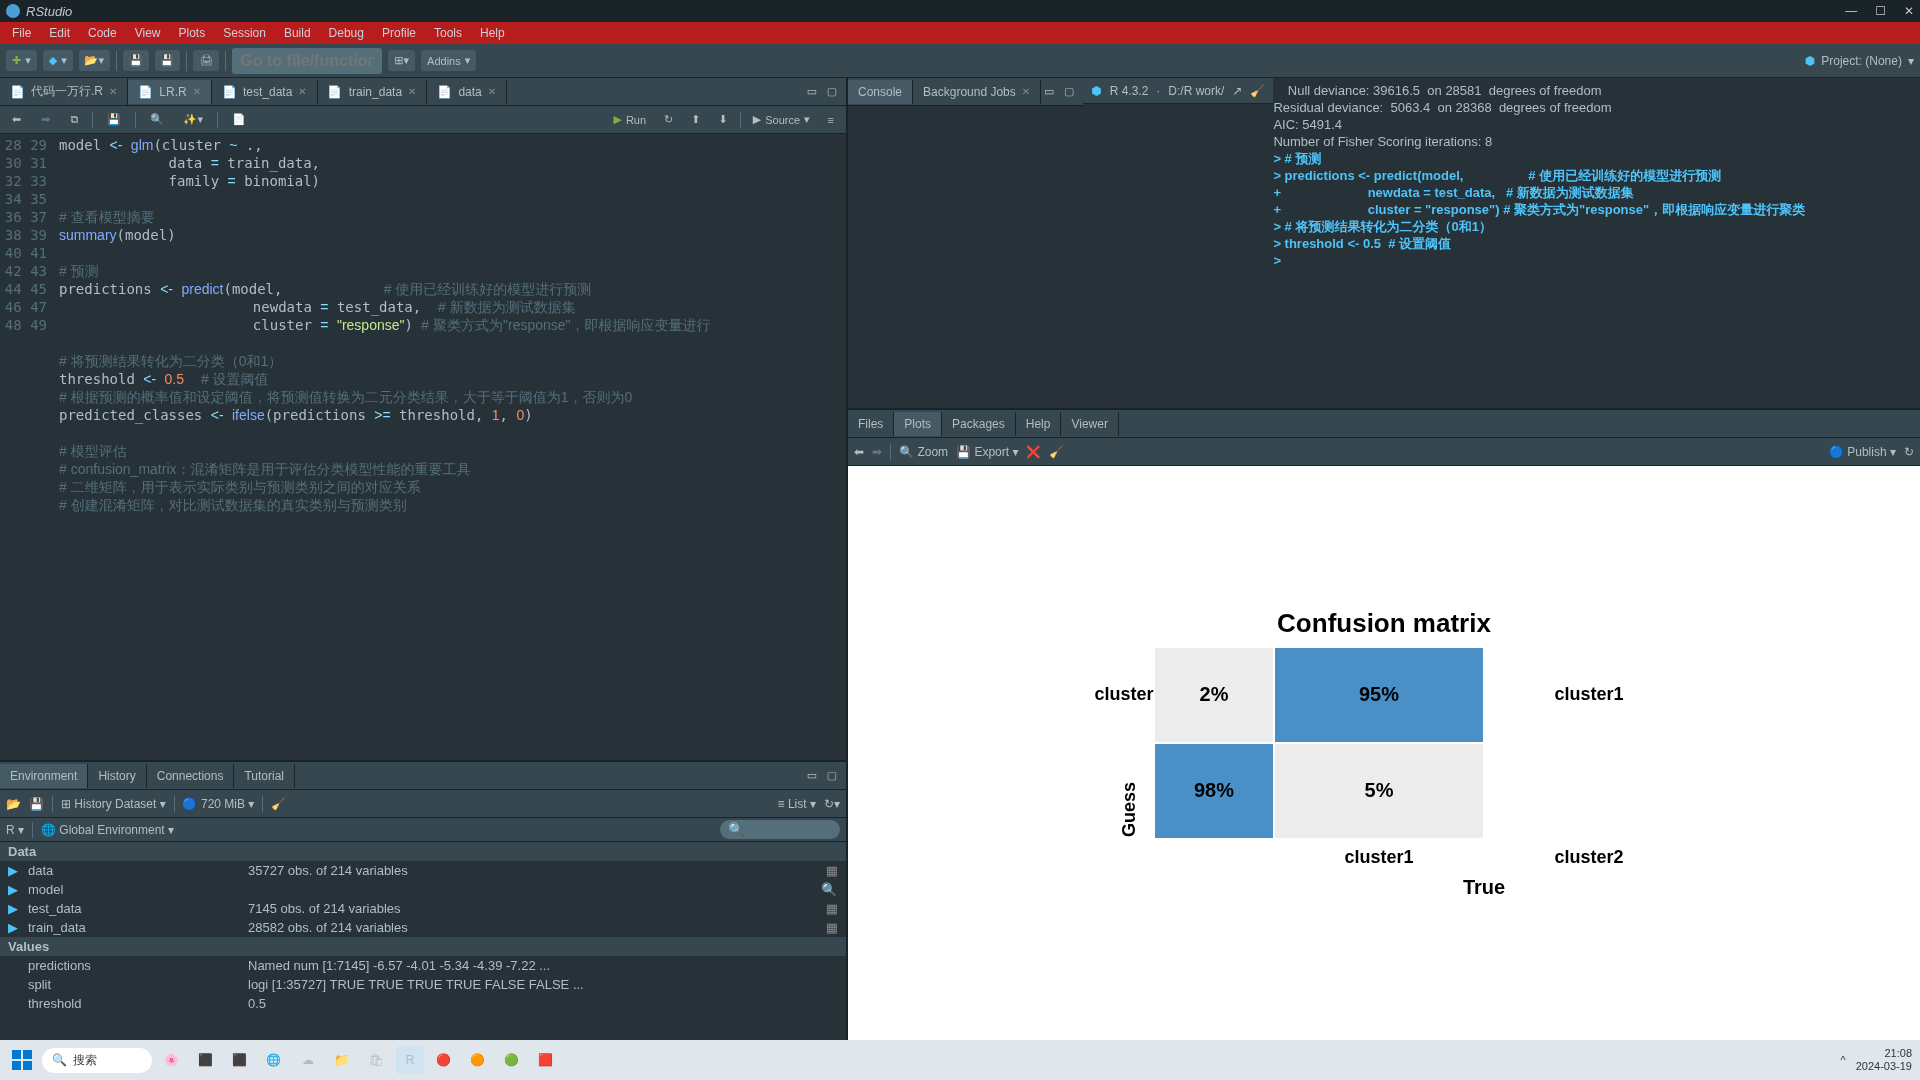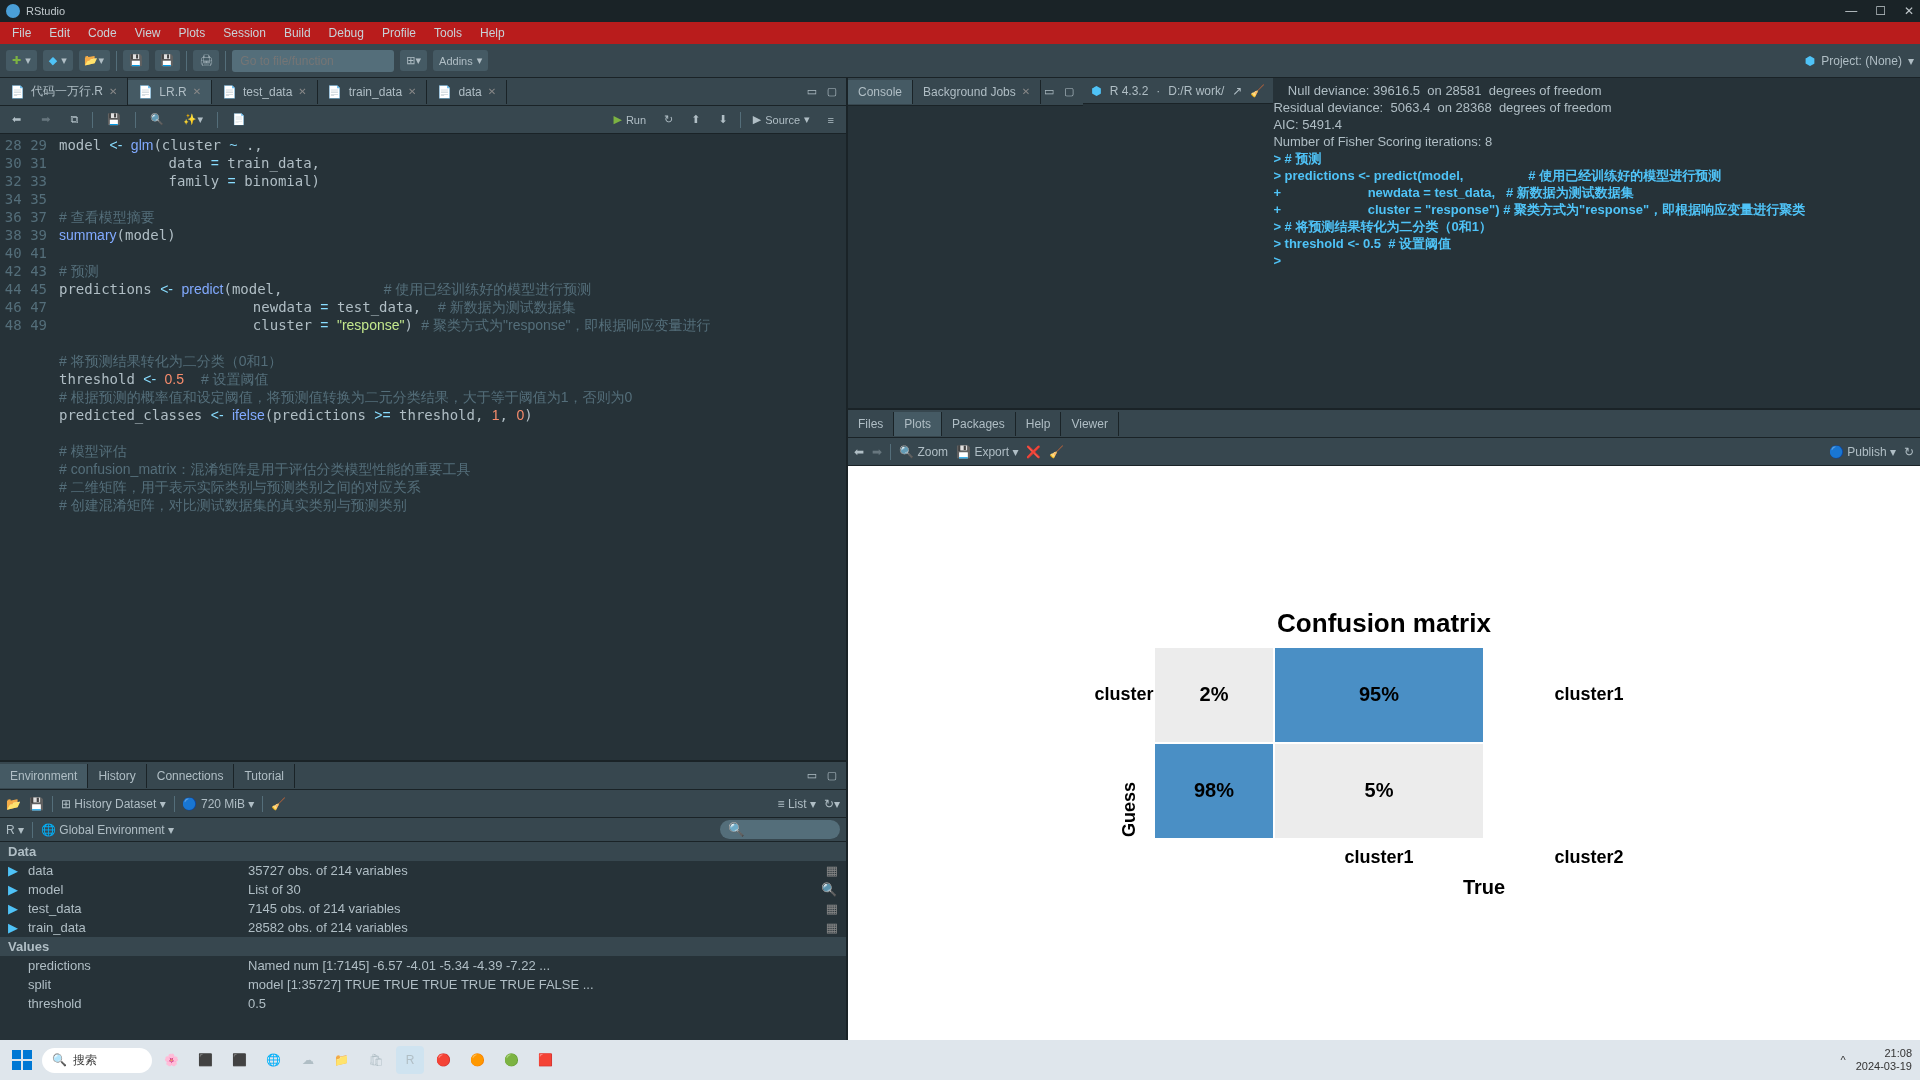--- a/index.html
+++ b/index.html
@@ -1,31 +1,31 @@
 <!DOCTYPE html>
 <html><head>
 <meta charset="utf-8">
 <style>
 * { margin: 0; padding: 0; box-sizing: border-box; font-family: "Segoe UI", Arial, sans-serif; }
 body { background: #263238; color: #b0bec5; font-size: 12px; overflow: hidden; width: 1920px; height: 1080px; }
 
 
 .titlebar { height: 22px; background: #1a2327; display: flex; align-items: center; padding: 0 6px; }
 .titlebar .logo { width: 14px; height: 14px; background: #4a9fd8; border-radius: 50%; margin-right: 6px; }
-.titlebar .title { font-size: 11px; color: #c0c8cc; }
+.titlebar .title { font-size: 13px; color: #c0c8cc; font-style: italic; }
 .titlebar .win-controls { margin-left: auto; display: flex; gap: 18px; color: #c0c8cc; font-size: 12px; }
 
 
 .menubar { height: 22px; background: #b91c1c; display: flex; align-items: center; padding: 0 4px; gap: 2px; }
 .menubar .mi { padding: 2px 8px; font-size: 12px; color: #c8d2d8; cursor: pointer; }
 
 
 .toolbar { height: 34px; background: #37474f; display: flex; align-items: center; padding: 0 6px; gap: 6px; border-bottom: 1px solid #1a2327; }
 .tb-btn { padding: 4px 6px; background: #455a64; border-radius: 3px; font-size: 11px; display: flex; align-items: center; gap: 4px; }
-.tb-input { background: #546e7a; border: none; padding: 4px 8px; border-radius: 3px; color: #b0bec5; width: 162px; font-size: 12px; }
+.tb-input { background: #546e7a; border: none; padding: 4px 8px; border-radius: 3px; color: #b0bec5; width: 150px; font-size: 16px; font-weight: bold; }
 .tb-right { margin-left: auto; display: flex; align-items: center; gap: 6px; }
 
 
 .main { display: flex; height: calc(100% - 22px - 22px - 34px - 40px); }
 .left-col { width: 848px; display: flex; flex-direction: column; border-right: 2px solid #1a2327; }
 .right-col { flex: 1; display: flex; flex-direction: column; }
 
 
 .pane-tabs { height: 28px; background: #37474f; display: flex; align-items: center; border-bottom: 1px solid #1a2327; }
 .pane-tab { padding: 5px 10px; font-size: 12px; display: flex; align-items: center; gap: 6px; border-right: 1px solid #1a2327; }
@@ -291,21 +291,20 @@
           <div class="env-hdr">Data</div>
           <div class="env-row">
             <span class="icon">▶</span>
             <span class="name">data</span>
             <span class="val">35727 obs. of 214 variables</span>
             <span style="margin-left:auto;color:#888">▦</span>
           </div>
           <div class="env-row">
             <span class="icon">▶</span>
             <span class="name">model</span>
-            <span class="val">List of  30</span>
             <span style="margin-left:auto;color:#888">🔍</span>
           </div>
           <div class="env-row">
             <span class="icon">▶</span>
             <span class="name">test_data</span>
             <span class="val">7145 obs. of 214 variables</span>
             <span style="margin-left:auto;color:#888">▦</span>
           </div>
           <div class="env-row">
             <span class="icon">▶</span>
@@ -315,21 +314,21 @@
           </div>
           <div class="env-hdr">Values</div>
           <div class="env-row">
             <span class="icon"></span>
             <span class="name">predictions</span>
             <span class="val">Named num [1:7145] -6.57 -4.01 -5.34 -4.39 -7.22 ...</span>
           </div>
           <div class="env-row">
             <span class="icon"></span>
             <span class="name">split</span>
-            <span class="val">model [1:35727] TRUE TRUE TRUE TRUE TRUE FALSE ...</span>
+            <span class="val">logi [1:35727] TRUE TRUE TRUE TRUE FALSE FALSE ...</span>
           </div>
           <div class="env-row">
             <span class="icon"></span>
             <span class="name">threshold</span>
             <span class="val">0.5</span>
           </div>
         </div>
     </div>
   </div>
 

